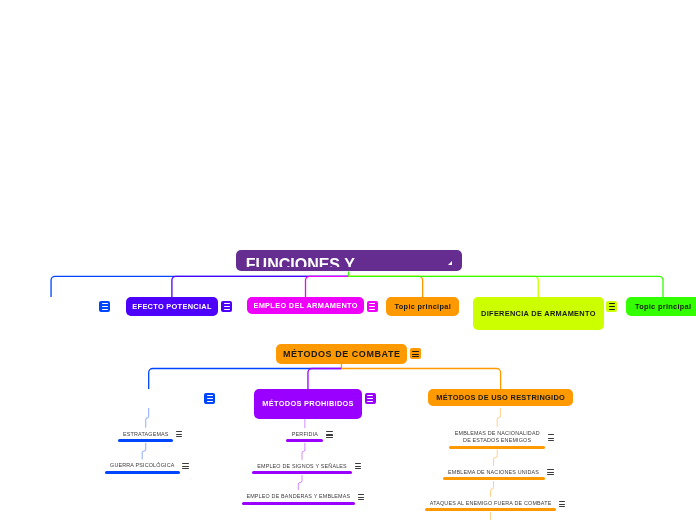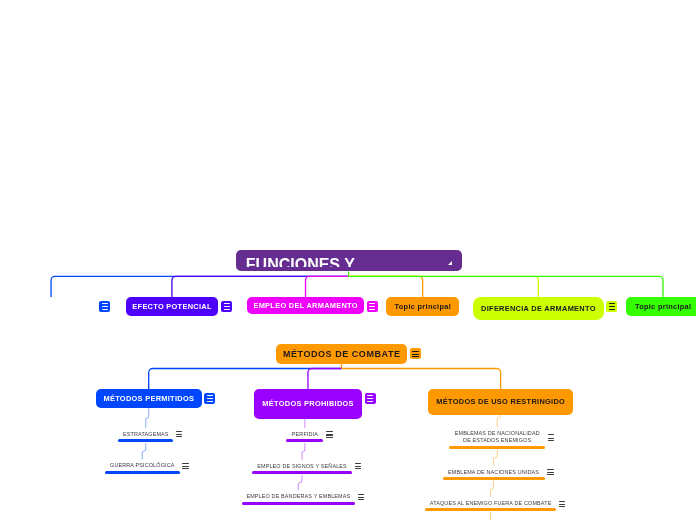--- a/index.html
+++ b/index.html
@@ -95,58 +95,55 @@
     <span class="lbl" style="color:#ffffff;">EMPLEO DEL ARMAMENTO</span>
   </div>
   <div class="noteicon" style="left:366.5px;top:301.2px;background:#ee00fa;">
       <i></i>
       <i></i>
       <i></i>
     </div>
   <div class="pill" style="left:386.0px;top:297.1px;width:73.3px;height:19.0px;background:#ff9900;">
     <span class="lbl" style="color:#1a1a1a;">Topic principal</span>
   </div>
-  <div class="pill" style="left:472.8px;top:297.1px;width:130.9px;height:23px;background:#ccff00;border-radius:8px;">
+  <div class="pill" style="left:472.8px;top:297.1px;width:130.9px;height:33px;background:#ccff00;">
     <span class="lbl" style="color:#1a1a1a;">DIFERENCIA DE ARMAMENTO</span>
   </div>
   <div class="noteicon dark" style="left:606.1px;top:301.2px;background:#ccff00;">
       <i></i>
       <i></i>
       <i></i>
     </div>
   <div class="pill" style="left:626.1px;top:297.1px;width:73.8px;height:19.0px;background:#33ff00;">
     <span class="lbl" style="color:#1a1a1a;">Topic principal</span>
   </div>
 
   <div class="pill big" style="left:275.7px;top:343.5px;width:131.5px;height:20.4px;background:#ff9900;">
     <span class="lbl" style="color:#1a1a1a;">MÉTODOS DE COMBATE</span>
   </div>
   <div class="noteicon dark" style="left:409.6px;top:348.4px;background:#ff9900;">
       <i></i>
       <i></i>
       <i></i>
     </div>
 
-  <div class="pill" style="left:95.7px;top:389.1px;width:106.0px;height:18.9px;background:#0046fe;">
-    <span class="lbl" style="color:#ffffff;">MÉTODOS PERMITIDOS</span>
-  </div>
   <div class="noteicon" style="left:204.1px;top:393.2px;background:#0046fe;">
       <i></i>
       <i></i>
       <i></i>
     </div>
   <div class="pill" style="left:253.8px;top:389.1px;width:108.3px;height:30px;background:#9900ff;">
     <span class="lbl" style="color:#ffffff;">MÉTODOS PROHIBIDOS</span>
   </div>
   <div class="noteicon" style="left:364.5px;top:393.2px;background:#9900ff;">
       <i></i>
       <i></i>
       <i></i>
     </div>
-  <div class="pill" style="left:427.8px;top:389.1px;width:145.6px;height:26px;background:#ff9900;">
+  <div class="pill" style="left:427.8px;top:389.1px;width:145.6px;height:17px;background:#ff9900;">
     <span class="lbl" style="color:#1a1a1a;">MÉTODOS DE USO RESTRINGIDO</span>
   </div>
 
   <div class="leaf" style="left:118.1px;top:427.7px;width:55.3px;height:15.0px;">
     <span class="ltext" style="top:2.85px;">ESTRATAGEMAS</span>
     <span class="bar" style="left:0;top:11.3px;width:55.3px;background:#0046fe;"></span>
   </div>
   <div class="ham" style="left:175.9px;top:431.0px;">
       <i></i>
       <i></i>

